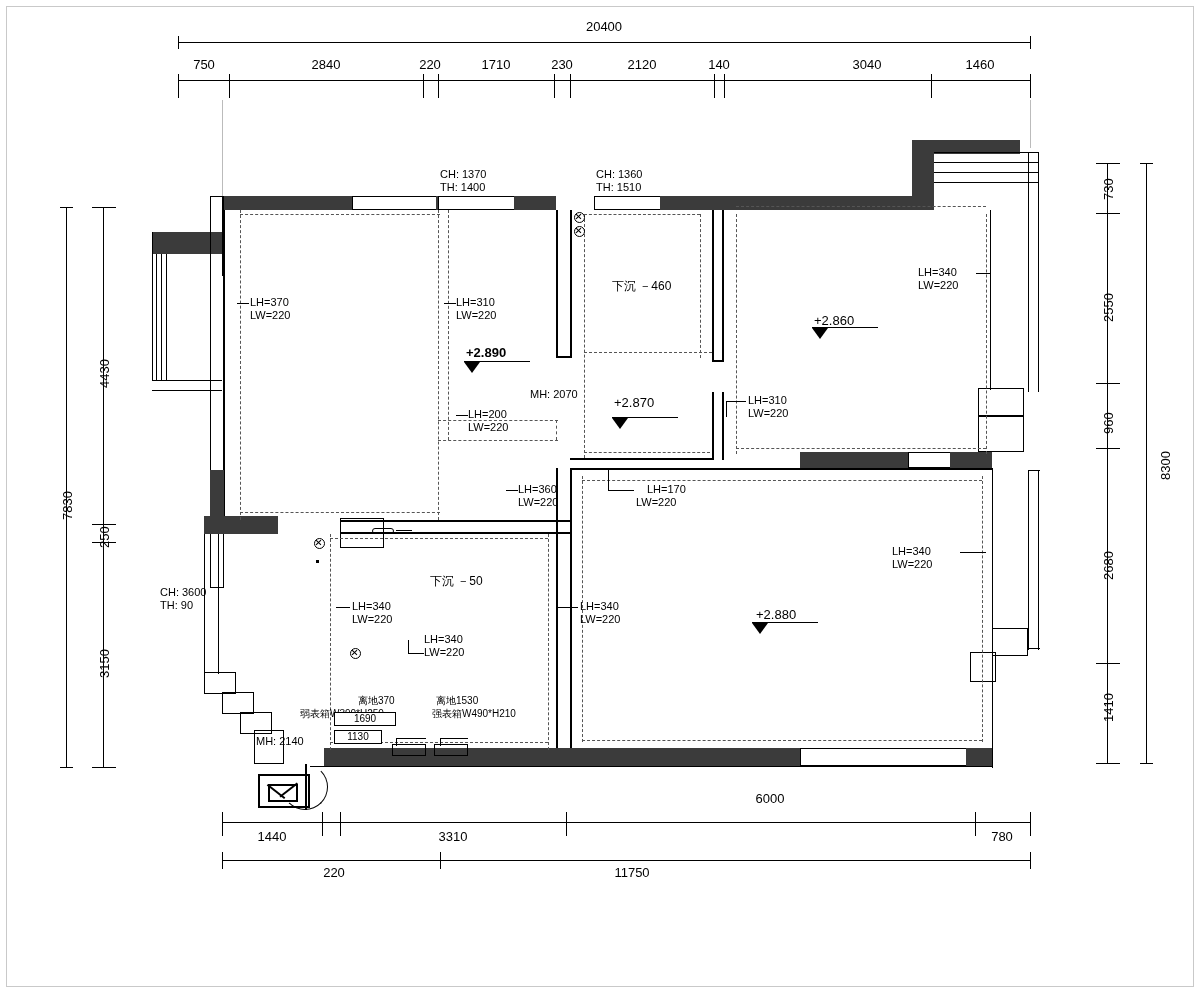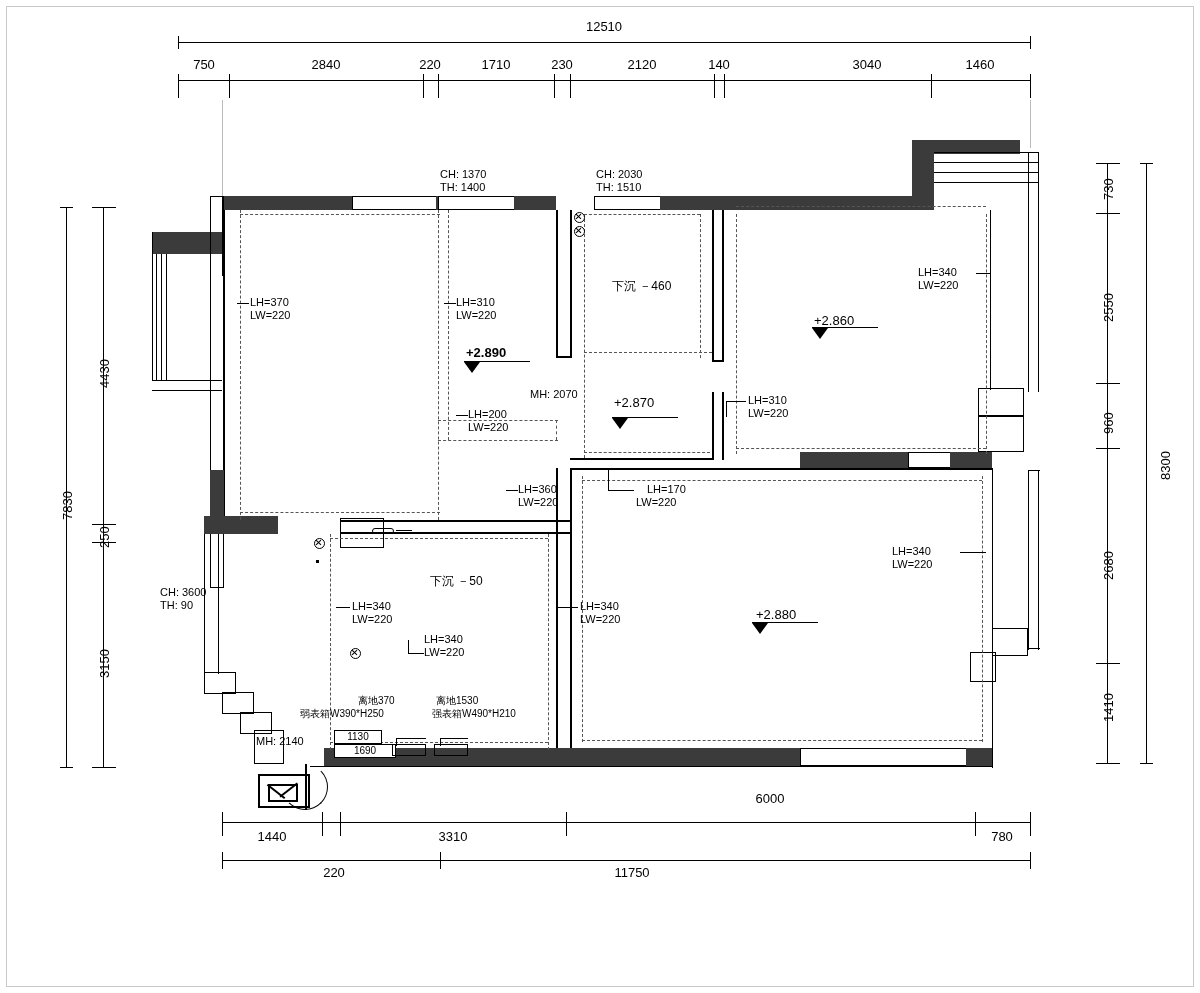--- a/index.html
+++ b/index.html
@@ -120,21 +120,21 @@
 </style>
 </head>
 <body>
 
 <div id="plan">
   <div class="frame"></div>
 
   <div class="ln" style="left:178px; top:42px; width:852px; height:1px;"></div>
   <div class="ln" style="left:178px; top:36px; width:1px; height:13px;"></div>
   <div class="ln" style="left:1030px; top:36px; width:1px; height:13px;"></div>
-  <div class="txt dim c" style="left:604px; top:20px;">12510</div>
+  <div class="txt dim c" style="left:604px; top:20px;">20400</div>
 
   <div class="ln" style="left:178px; top:80px; width:852px; height:1px;"></div>
   <div class="ln" style="left:178px; top:74px; width:1px; height:24px;"></div>
   <div class="ln" style="left:229px; top:74px; width:1px; height:24px;"></div>
   <div class="ln" style="left:423px; top:74px; width:1px; height:24px;"></div>
   <div class="ln" style="left:438px; top:74px; width:1px; height:24px;"></div>
   <div class="ln" style="left:554px; top:74px; width:1px; height:24px;"></div>
   <div class="ln" style="left:570px; top:74px; width:1px; height:24px;"></div>
   <div class="ln" style="left:714px; top:74px; width:1px; height:24px;"></div>
   <div class="ln" style="left:724px; top:74px; width:1px; height:24px;"></div>
@@ -337,21 +337,21 @@
   <div class="tri" style="left:812px; top:328px;"></div>
   <div class="ln" style="left:812px; top:327px; width:66px; height:1px;"></div>
   <div class="txt lvl" style="left:814px; top:314px;">+2.860</div>
 
   <div class="tri" style="left:752px; top:623px;"></div>
   <div class="ln" style="left:752px; top:622px; width:66px; height:1px;"></div>
   <div class="txt lvl" style="left:756px; top:608px;">+2.880</div>
 
   <div class="txt" style="left:440px; top:168px;">CH: 1370</div>
   <div class="txt" style="left:440px; top:181px;">TH: 1400</div>
-  <div class="txt" style="left:596px; top:168px;">CH: 2030</div>
+  <div class="txt" style="left:596px; top:168px;">CH: 1360</div>
   <div class="txt" style="left:596px; top:181px;">TH: 1510</div>
   <div class="txt" style="left:530px; top:388px;">MH: 2070</div>
   <div class="txt" style="left:256px; top:735px;">MH: 2140</div>
   <div class="txt" style="left:160px; top:586px;">CH: 3600</div>
   <div class="txt" style="left:160px; top:599px;">TH: 90</div>
 
   <div class="txt" style="left:250px; top:296px;">LH=370</div>
   <div class="txt" style="left:250px; top:309px;">LW=220</div>
   <div class="ln" style="left:237px; top:303px; width:12px; height:1px;"></div>
 
@@ -402,21 +402,21 @@
   <div class="cx" style="left:574px; top:226px;"></div>
   <div class="cx" style="left:314px; top:538px;"></div>
   <div class="ln" style="left:316px; top:560px; width:3px; height:3px;"></div>
   <div class="cx" style="left:350px; top:648px;"></div>
 
   <div class="txt small" style="left:358px; top:694px;">离地370</div>
   <div class="txt small" style="left:300px; top:707px;">弱表箱W390*H250</div>
   <div class="txt small" style="left:436px; top:694px;">离地1530</div>
   <div class="txt small" style="left:432px; top:707px;">强表箱W490*H210</div>
 
-  <div class="boxlabel" style="left:334px; top:744px; width:62px; height:14px;">1690</div>
+  <div class="boxlabel" style="left:334px; top:712px; width:62px; height:14px;">1690</div>
   <div class="boxlabel" style="left:334px; top:730px; width:48px; height:14px;">1130</div>
 
   <div class="outline" style="left:392px; top:744px; width:34px; height:12px;"></div>
   <div class="outline" style="left:434px; top:744px; width:34px; height:12px;"></div>
   <div class="ln" style="left:396px; top:738px; width:1px; height:8px;"></div>
   <div class="ln" style="left:440px; top:738px; width:1px; height:8px;"></div>
   <div class="ln" style="left:396px; top:738px; width:30px; height:1px;"></div>
   <div class="ln" style="left:440px; top:738px; width:28px; height:1px;"></div>
 </div>
 

